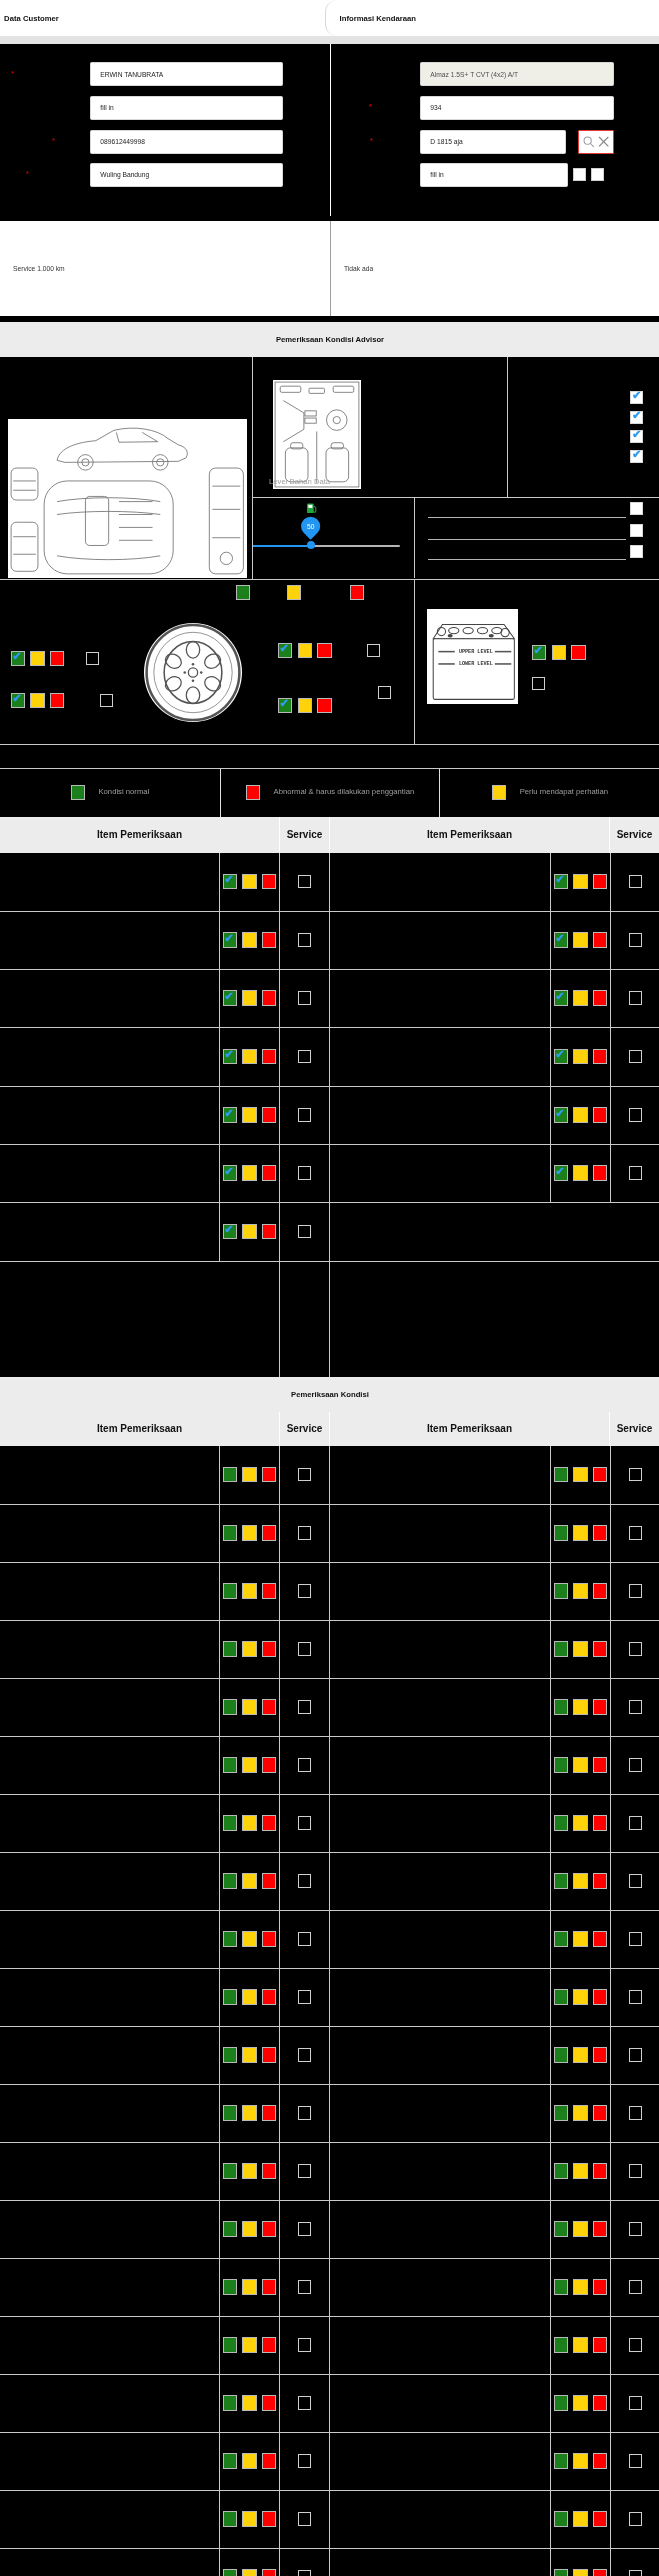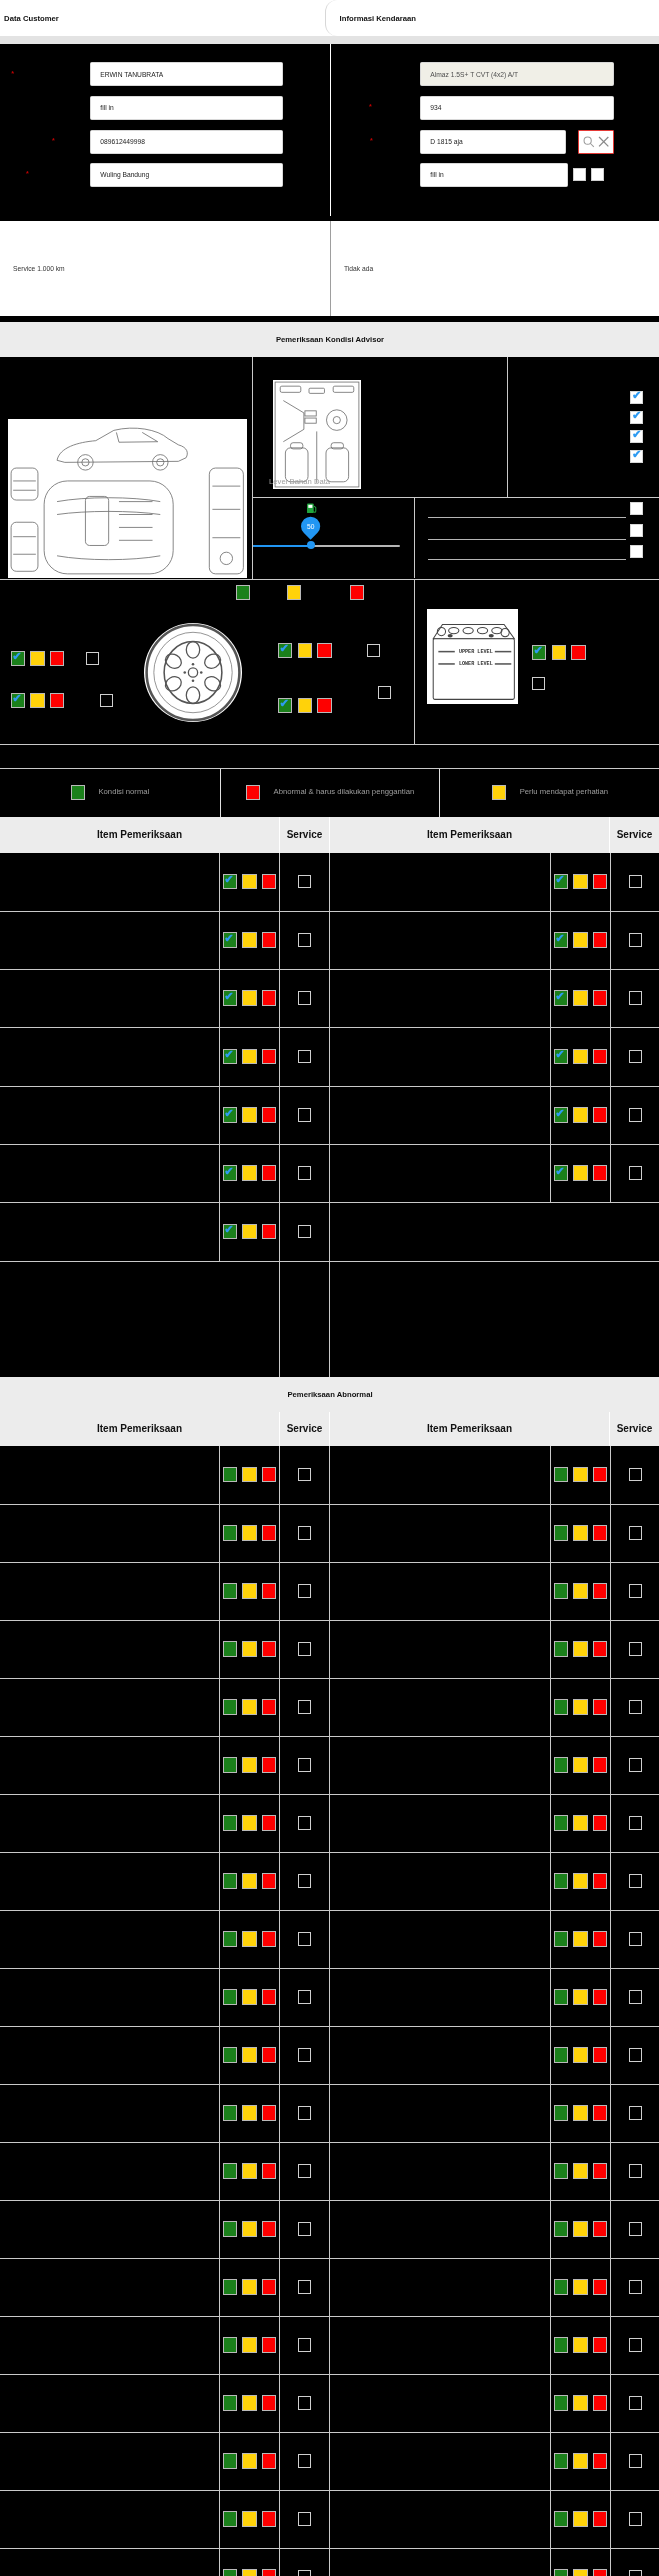--- a/index.html
+++ b/index.html
@@ -581,21 +581,21 @@
         <div class="half l">
           <div class="cell grow"></div>
           <div class="cell svc bl"></div>
         </div>
         <div class="half r">
           <div class="cell grow"></div>
         </div>
       </div>
     </div>
 
-  <div class="secbar">Pemeriksaan Abnormal</div>
+  <div class="secbar">Pemeriksaan Kondisi</div>
   <div class="thead" style="height:34px">
     <div class="hc h1">Item Pemeriksaan</div>
     <div class="hc h2">Service</div>
     <div class="hc h3">Item Pemeriksaan</div>
     <div class="hc h4">Service</div>
   </div>
   <div id="tek-rows">
       <div class="trow" style="height: 58px;">
         <div class="half l">
           <div class="cell grow"></div>

